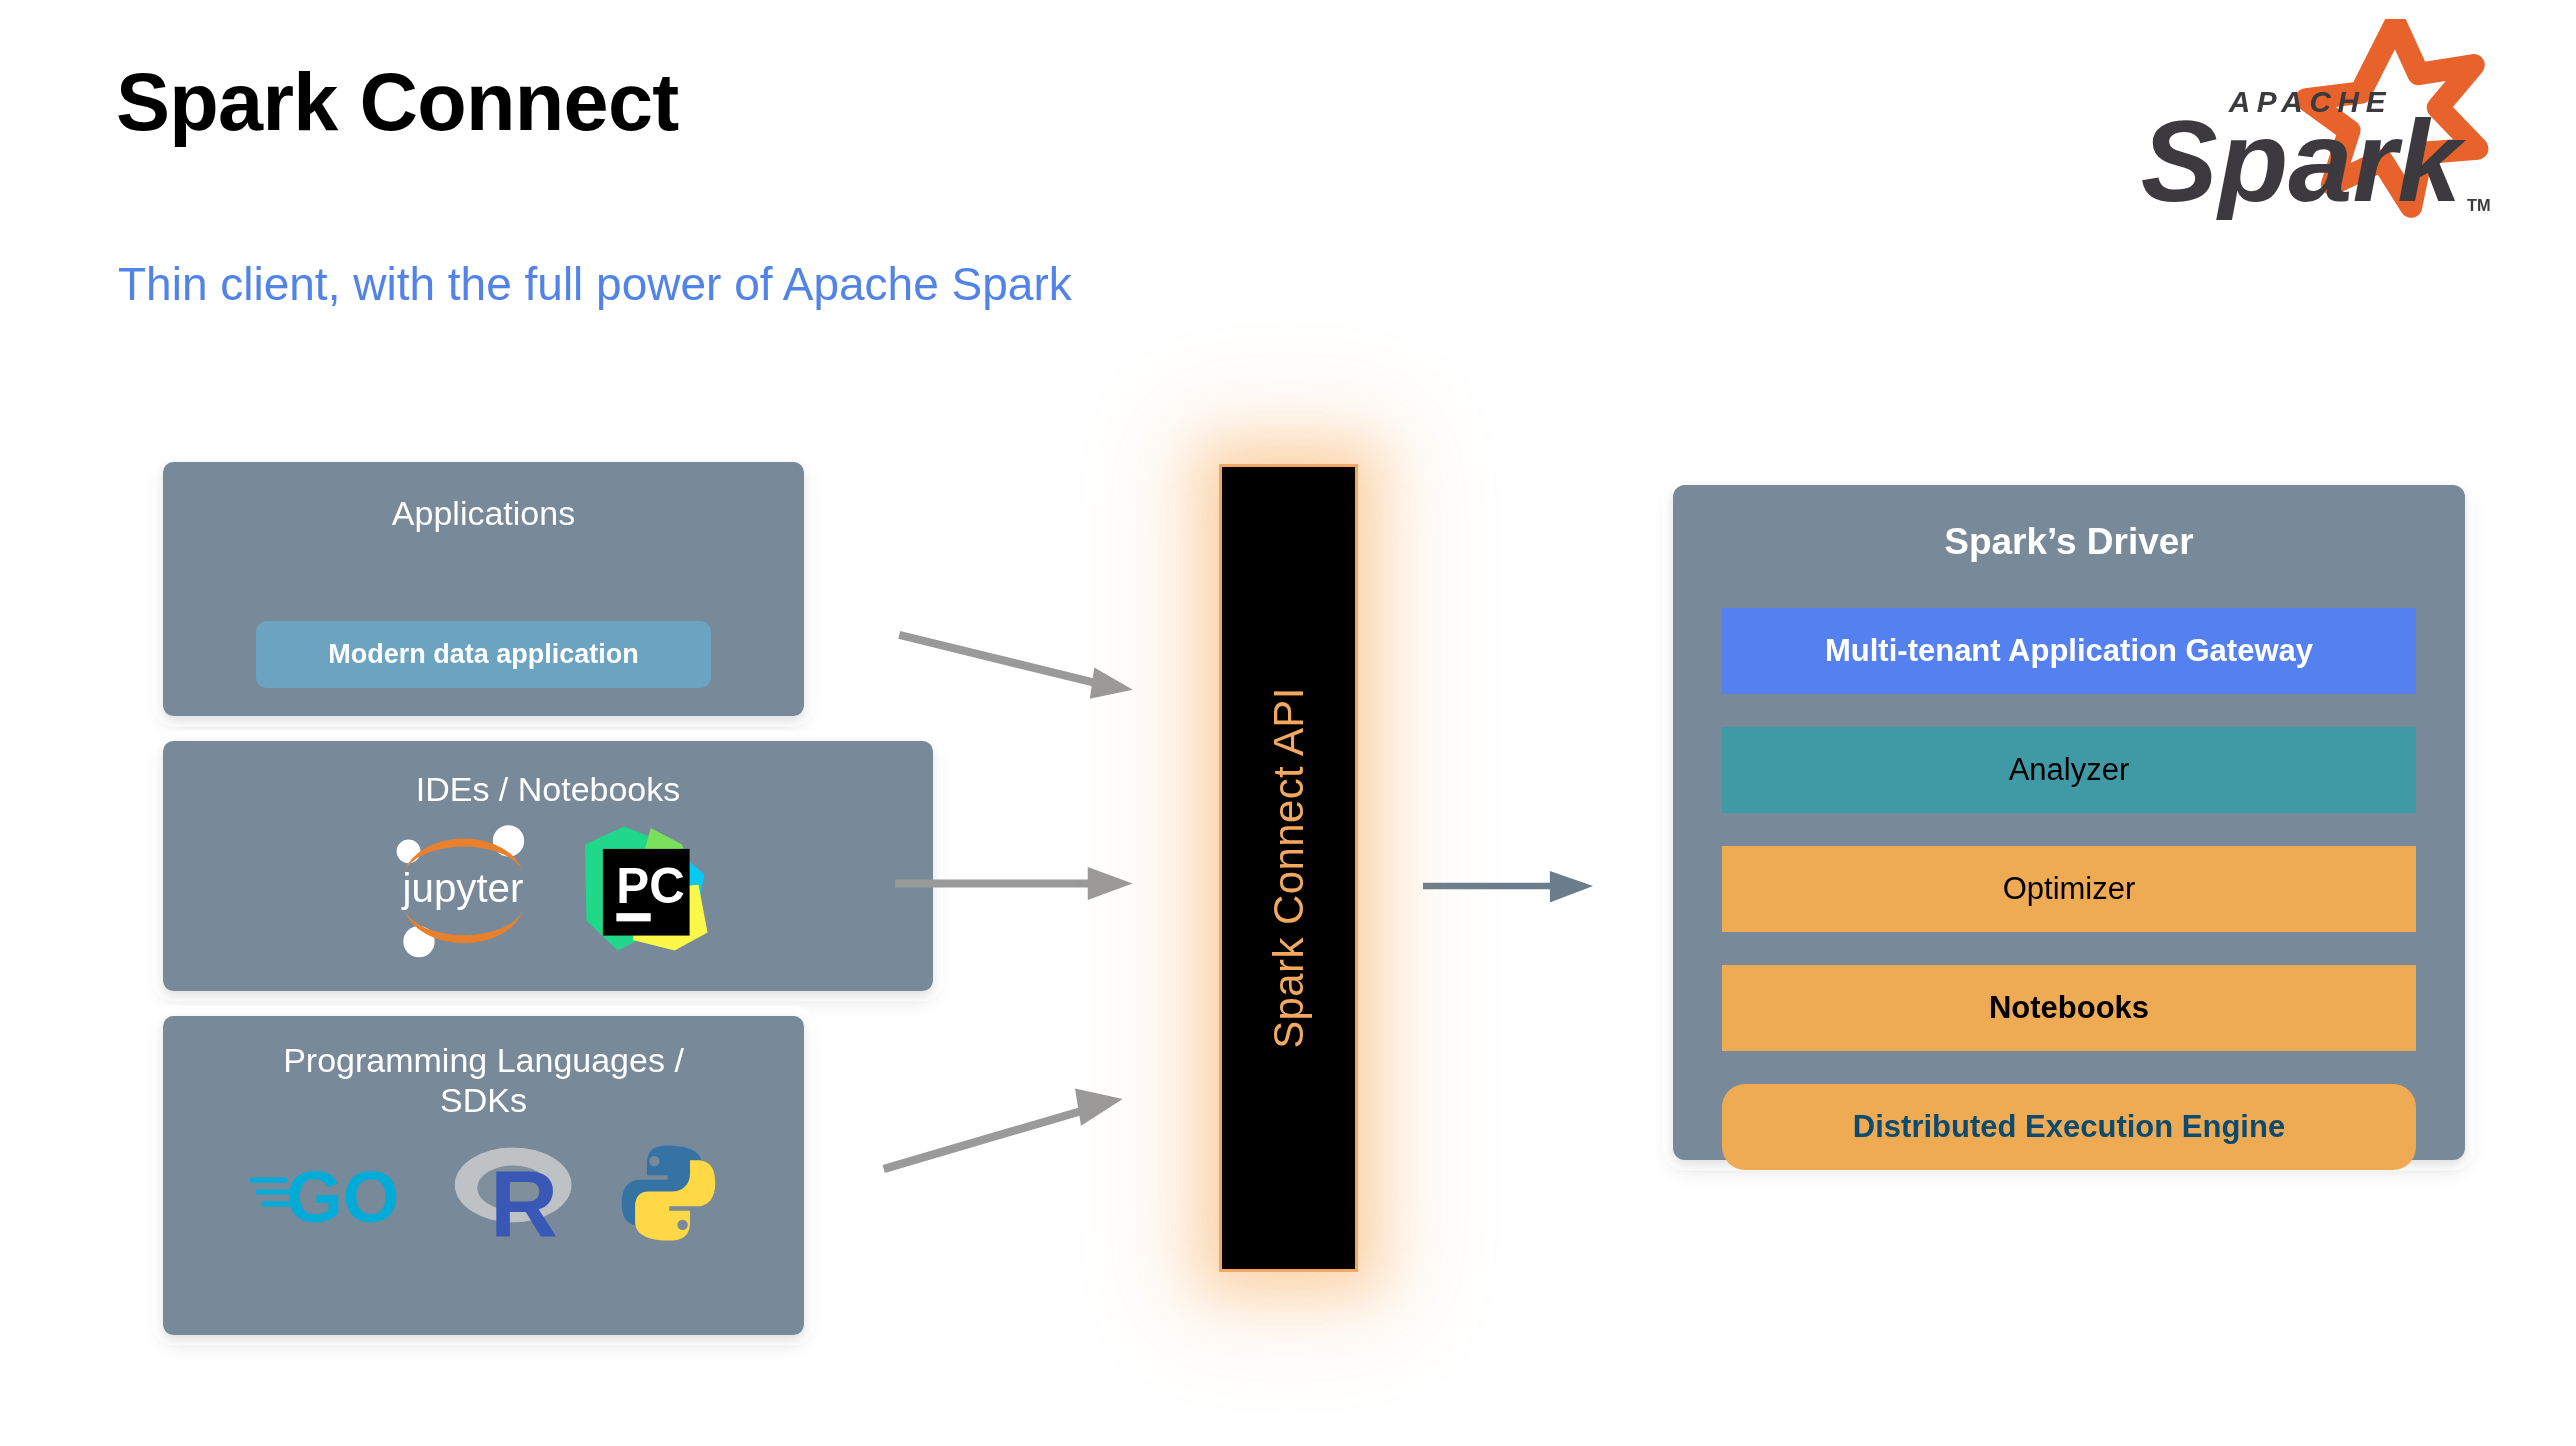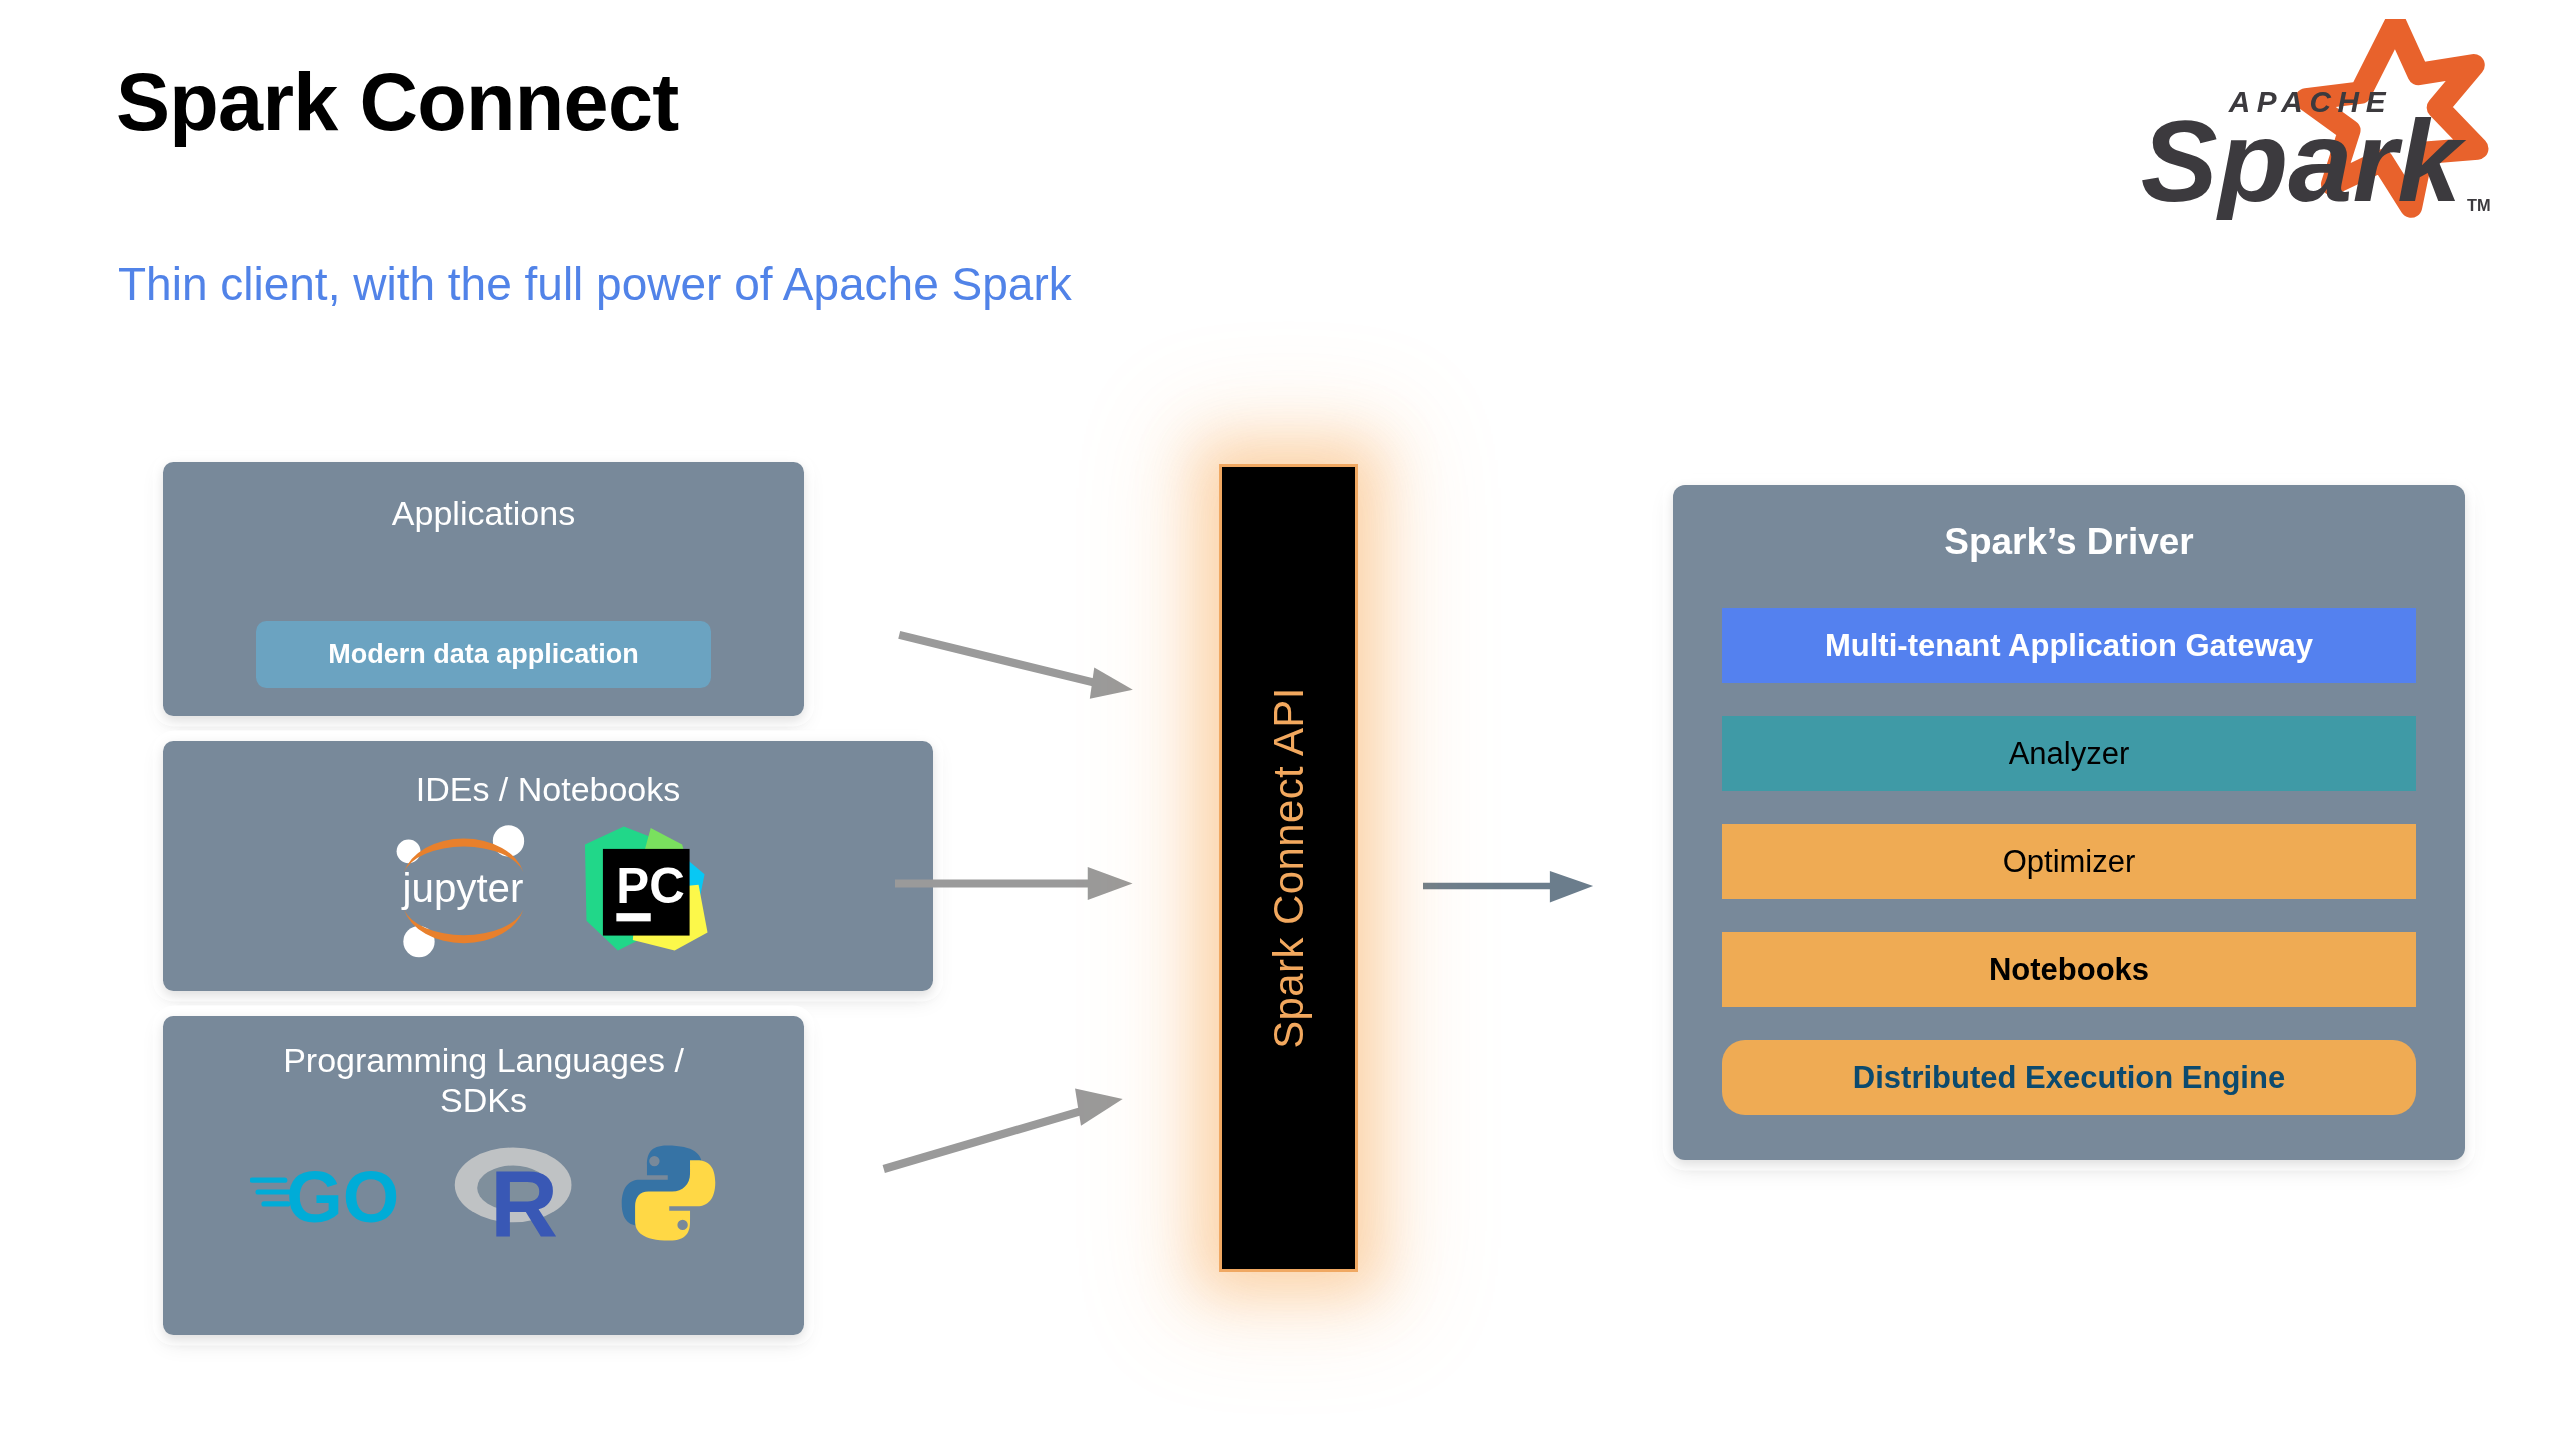--- a/index.html
+++ b/index.html
@@ -135,21 +135,21 @@
     color: #ffffff;
     font-size: 37px;
     font-weight: 700;
   }
   #driver-rows {
     position: absolute;
     left: 49px; top: 123px;
     width: 694px;
   }
   .driver-row {
-    height: 75px;
+    height: 86px;
     margin-bottom: 33px;
     display: flex; align-items: center; justify-content: center;
     font-size: 31px;
     text-align: center;
   }
   .driver-row:last-child { margin-bottom: 0; }
   .driver-row.bold { font-weight: 700; }
 </style>
 </head>
 <body>

